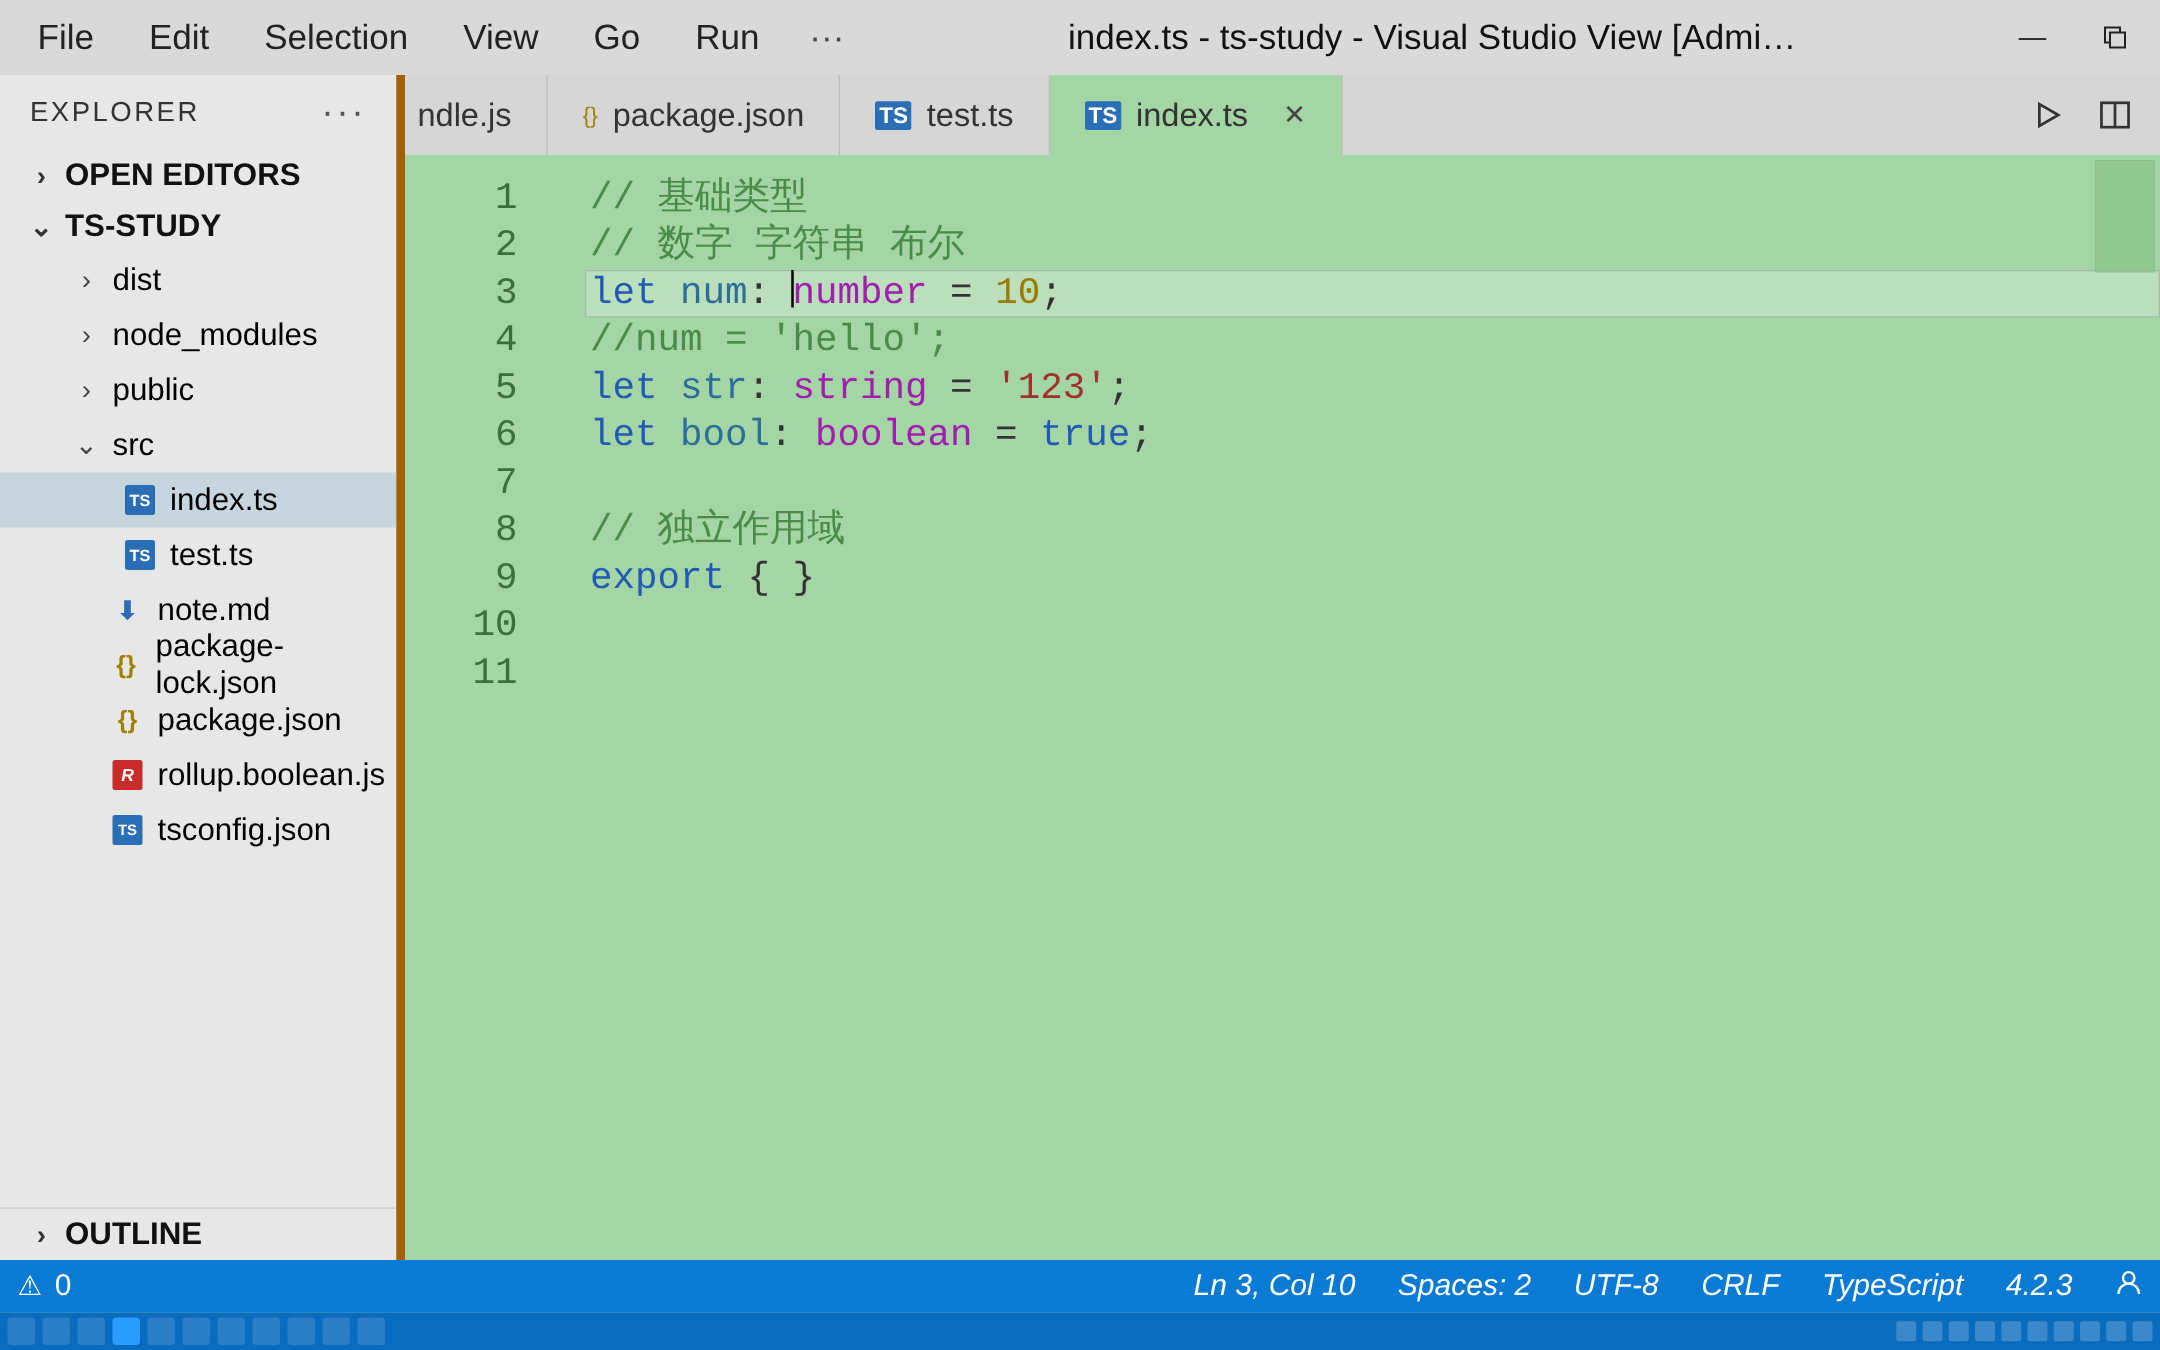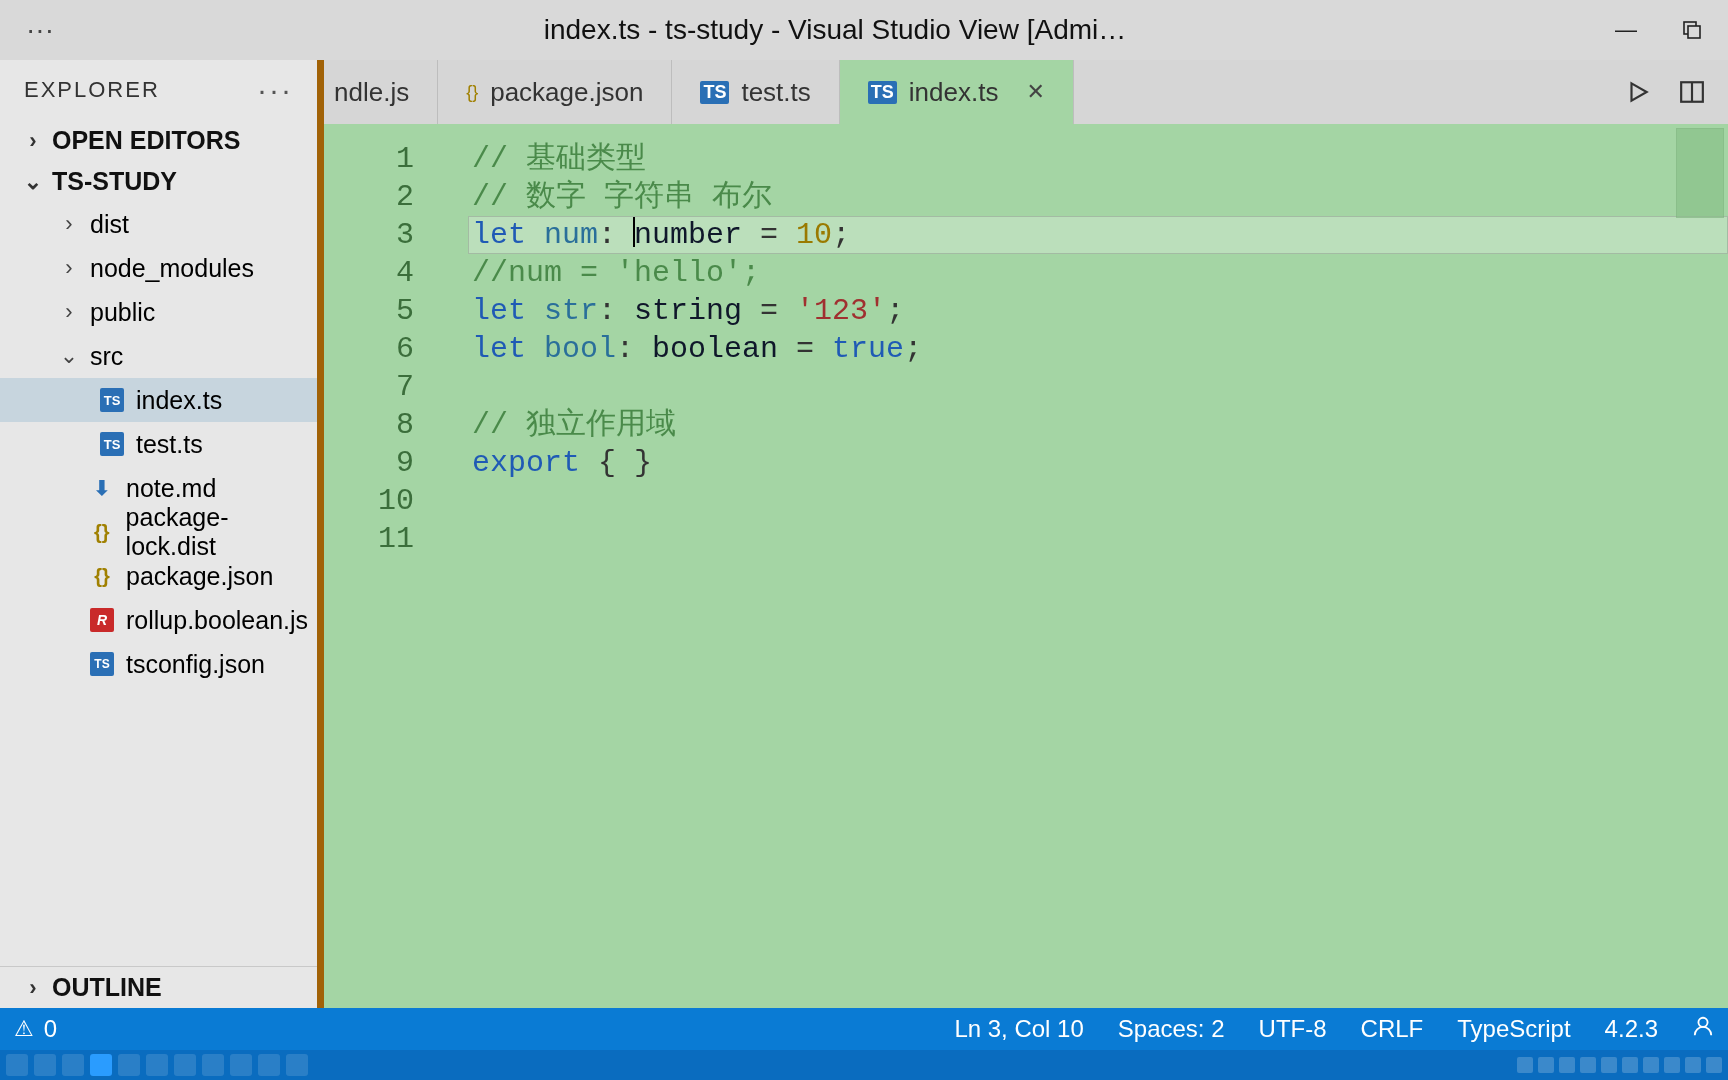--- a/index.html
+++ b/index.html
@@ -108,21 +108,21 @@
 .code {
   flex:1; padding:16px 0 0 0;
   font-size:30px; line-height:1.28;
   white-space:pre; color:#333;
 }
 .code .line { height:38px; position:relative; padding-left:4px;margin-left:34px;}
 .code .current { background: rgba(255,255,255,0.25); box-shadow: inset 0 0 0 1px rgba(120,120,120,0.35); }
 .tok-comment { color:#4a8a4a; }
 .tok-kw { color:#1f5ab5; }
 .tok-var { color:#2a6f9a; }
-.tok-type { color:#0f172a; }
+.tok-type { color:#a21caf; }
 .tok-num { color:#9a7a00; }
 .tok-str { color:#a03030; }
 .tok-bool { color:#1f5ab5; }
 .tok-exp  { color:#1f5ab5; }
 .caret {
   display:inline-block; width:2px; height:30px;
   background:#000; vertical-align:-4px;
   margin: 0 -1px;
 }
 .minimap {
@@ -132,37 +132,45 @@
   opacity:0.6;
 }
 
 
 .statusbar {
   height:42px; background:#0a7bd4; color:#fff;
   display:flex; align-items:center; font-size:24px;
   padding:0 14px; gap:34px;
 }
 .status-left { display:flex;align-items:center;gap:10px;}
-.status-right { margin-left:auto; display:flex; gap:34px; align-items:center;}
+.status-right { margin-left:auto; display:flex; gap:34px; align-items:center;font-style:italic;}
 .warn-ic { font-size:22px; }
 
 
 .taskbar {
   height:30px; background:#0a6cbf;
   display:flex; align-items:center; padding:0 6px; gap:6px;
 }
 .tb-icon { width:22px;height:22px;background:#fff2;border-radius:3px; }
 .tb-icon.active { background:#2a9cff; }
 .tray { margin-left:auto; display:flex; gap:5px; }
 .tray-icon { width:16px;height:16px;background:#fff3;border-radius:2px;}
 </style>
 </head>
 <body>
 
 <div class="titlebar">
+  <div class="menu-list" id="menu-list">
+      <span class="menu-item">File</span>
+      <span class="menu-item">Edit</span>
+      <span class="menu-item">Selection</span>
+      <span class="menu-item">View</span>
+      <span class="menu-item">Go</span>
+      <span class="menu-item">Run</span>
+    </div>
   <span class="menu-ellipsis">···</span>
   <div class="title-center">index.ts - ts-study - Visual Studio View [Admi…</div>
   <div class="title-ctrl">
     <div class="title-btn">—</div>
     <div class="title-btn">
       <svg width="20" height="20" viewBox="0 0 20 20">
           <rect x="2" y="2" width="12" height="12" fill="none" stroke="#222" stroke-width="1.6"></rect>
           <rect x="6" y="6" width="12" height="12" fill="#d9d9d9" stroke="#222" stroke-width="1.6"></rect>
         </svg>
     </div>
@@ -212,21 +220,21 @@
           <span>test.ts</span>
         </div>
         <div class="tree-row depth1">
           <span class="ik-chev"></span>
           <span class="tree-icon ik-md">⬇</span>
           <span>note.md</span>
         </div>
         <div class="tree-row depth1">
           <span class="ik-chev"></span>
           <span class="tree-icon ik-braces">{}</span>
-          <span>package-lock.dist</span>
+          <span>package-lock.json</span>
         </div>
         <div class="tree-row depth1">
           <span class="ik-chev"></span>
           <span class="tree-icon ik-braces">{}</span>
           <span>package.json</span>
         </div>
         <div class="tree-row depth1">
           <span class="ik-chev"></span>
           <span class="tree-icon ik-r">R</span>
           <span>rollup.boolean.js</span>

